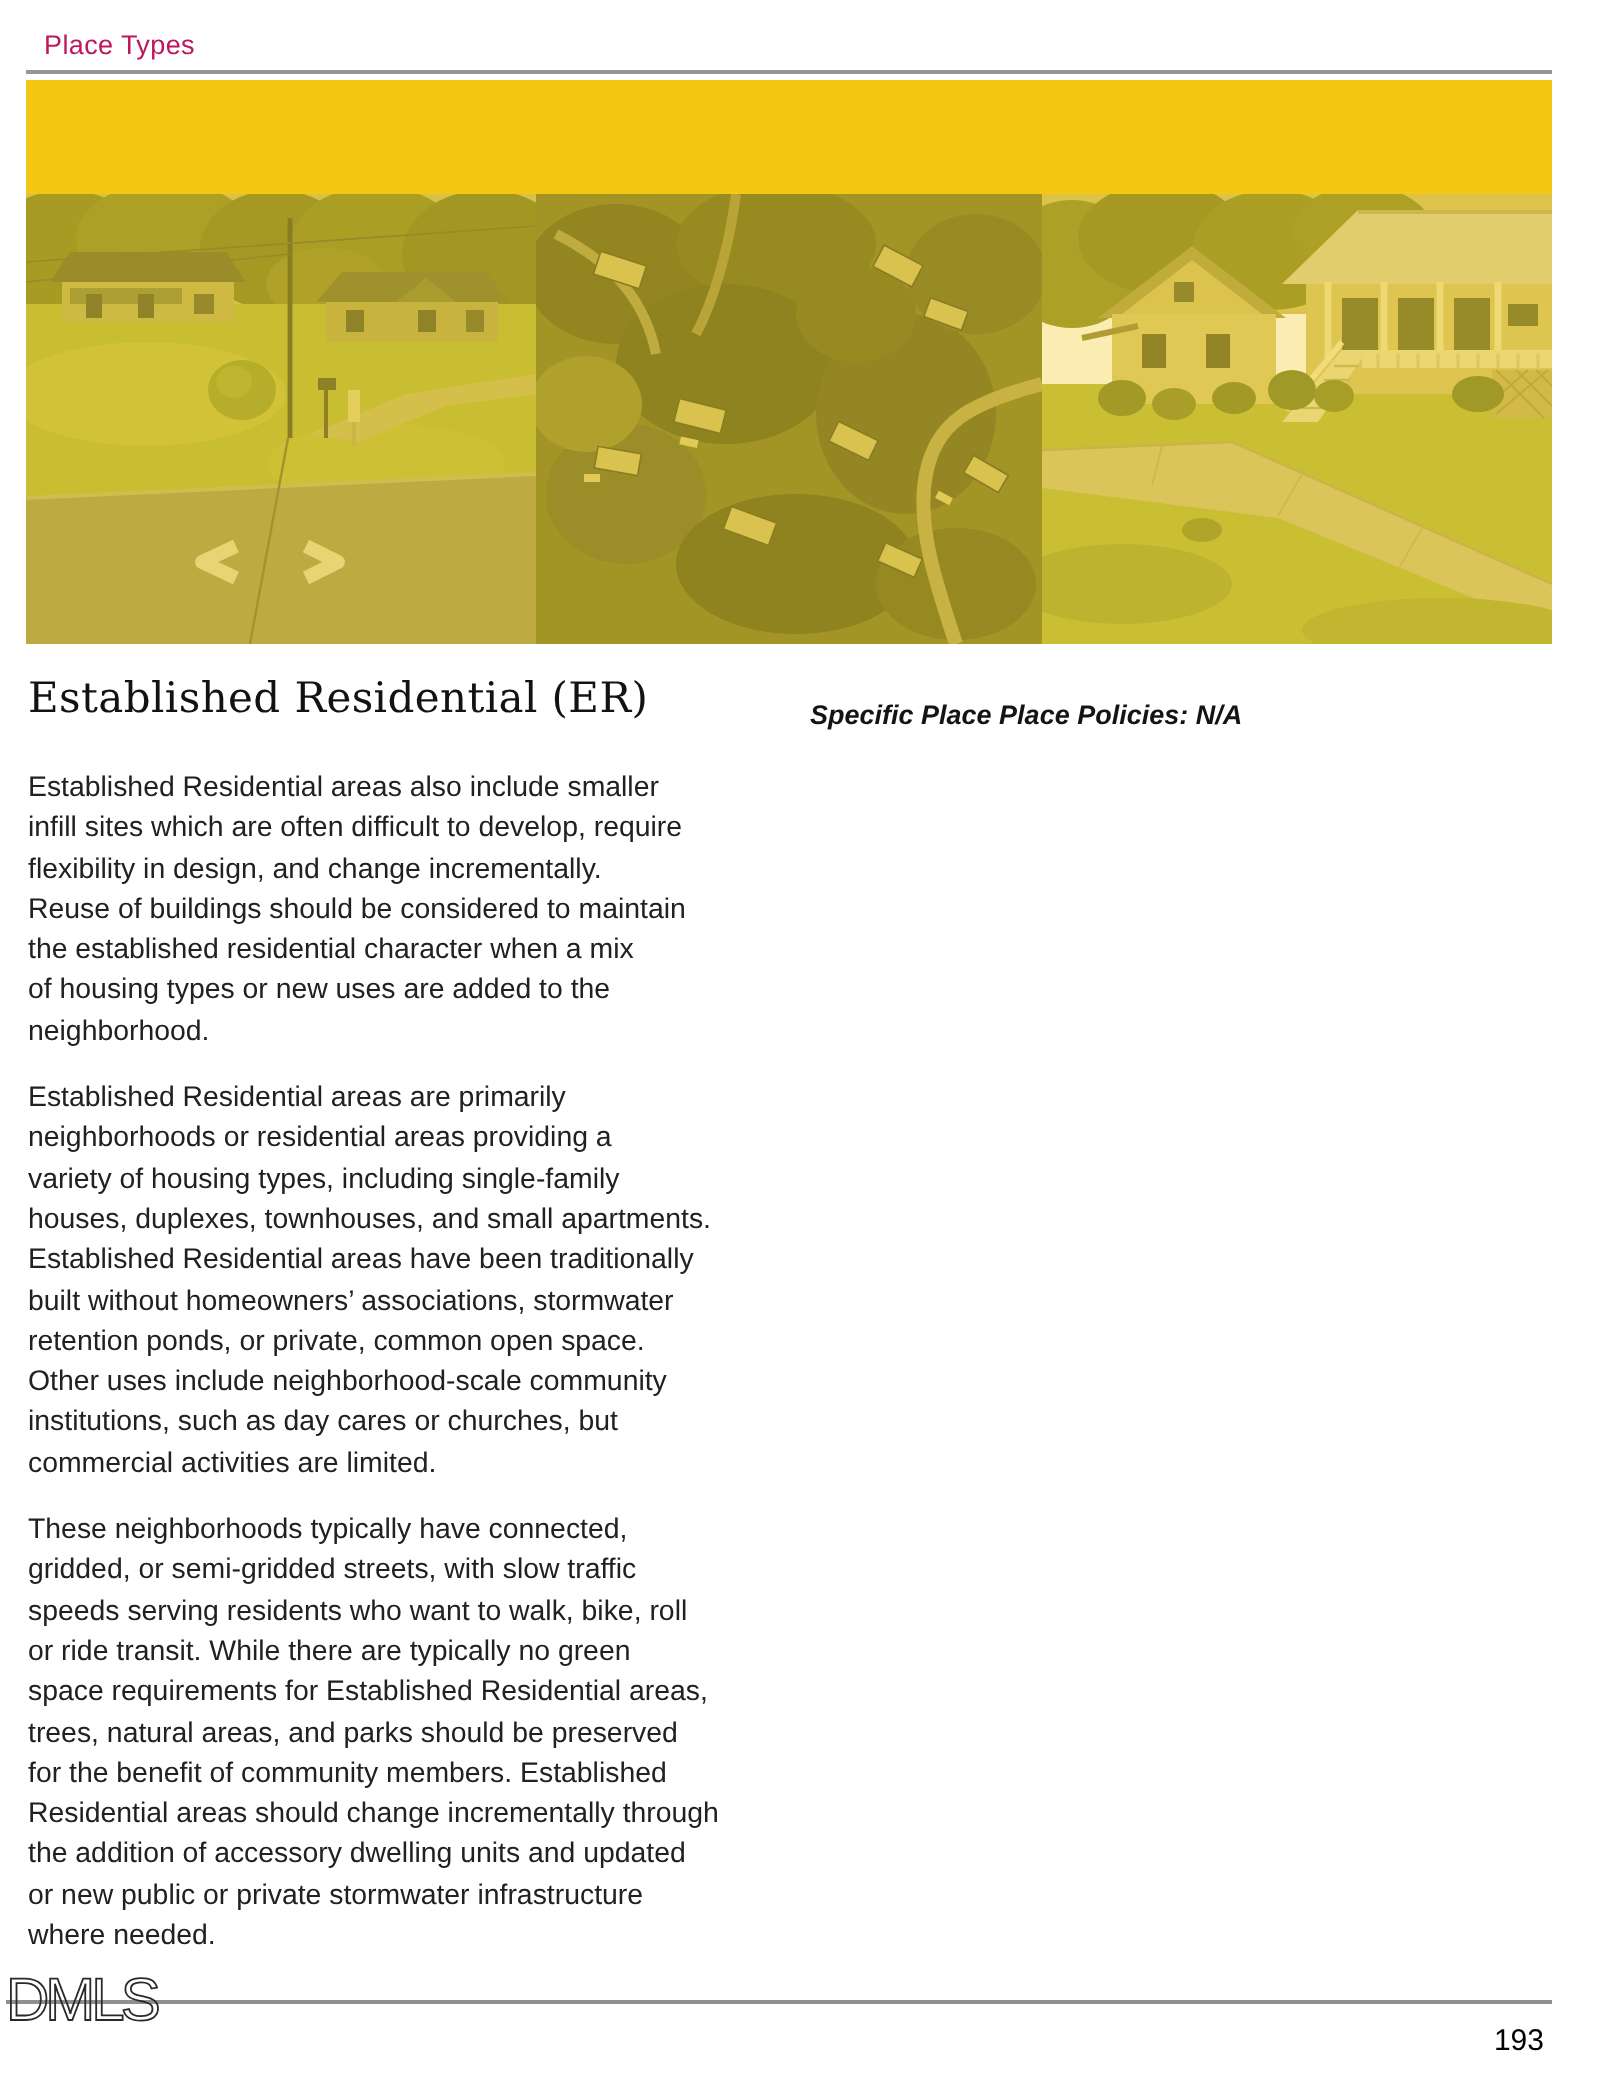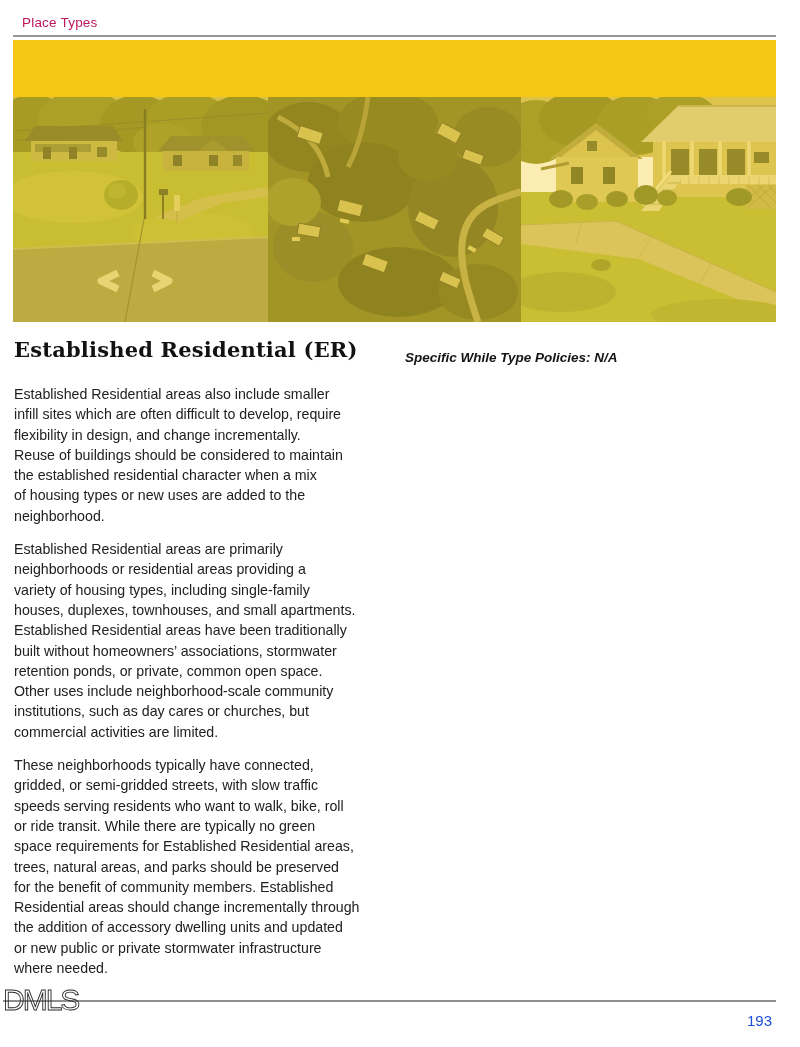--- a/index.html
+++ b/index.html
@@ -26,21 +26,21 @@
     display:flex;
   }
   .photo { position:relative; height:225px; overflow:hidden; }
   .photo svg { display:block; }
   .tint {
     position:absolute; left:13px; top:97px; width:763px; height:225px;
     background:rgba(244,199,20,0.33); pointer-events:none;
   }
   .section-title {
     position:absolute; left:14px; top:337px;
-    font-family:"DejaVu Serif", serif; font-weight:bold;
+    font-family:"DejaVu Serif", serif; font-weight:normal;
     font-size:21px; color:#121212; letter-spacing:0.2px;
   }
   .policy-note {
     position:absolute; left:405px; top:350px;
     font-size:13.5px; font-weight:bold; font-style:italic; color:#141414;
   }
   .body-col {
     position:absolute; left:14px; top:384px; width:412px;
     font-size:14.2px; line-height:20.3px; color:#212121;
   }
@@ -50,21 +50,21 @@
     position:absolute; left:3px; top:1000px; width:773px; height:2px;
     background:#8f8f8f;
   }
   .footer-logo { position:absolute; left:2px; top:983px; }
   .doc-title {
     position:absolute; left:16px; top:1009px;
     font-size:15.5px; color:#1b1b1b;
   }
   .page-number {
     position:absolute; right:28px; top:1012px;
-    font-size:15px; color:#1d4ed8;
+    font-size:15px; color:#000000;
   }
 </style>
 </head>
 <body>
 
 <div class="page">
 
   <div class="eyebrow">Place Types</div>
   <div class="header-rule"></div>
 
@@ -234,21 +234,21 @@
         <ellipse cx="200" cy="218" rx="70" ry="16" fill="#aaad3e"></ellipse>
         <ellipse cx="80" cy="168" rx="10" ry="6" fill="#8f9434"></ellipse>
       </svg>
     </div>
   </div>
 
   <div class="tint" style="background: rgba(244, 199, 20, 0.33);"></div>
 
   <h1 class="section-title">Established Residential (ER)</h1>
 
-  <div class="policy-note">Specific While Type Policies: N/A</div>
+  <div class="policy-note">Specific Place Place Policies: N/A</div>
 
   <div class="body-col">
     <p>Established Residential areas also include smaller
 infill sites which are often difficult to develop, require
 flexibility in design, and change incrementally.
 Reuse of buildings should be considered to maintain
 the established residential character when a mix
 of housing types or new uses are added to the
 neighborhood.</p>
     <p>Established Residential areas are primarily

